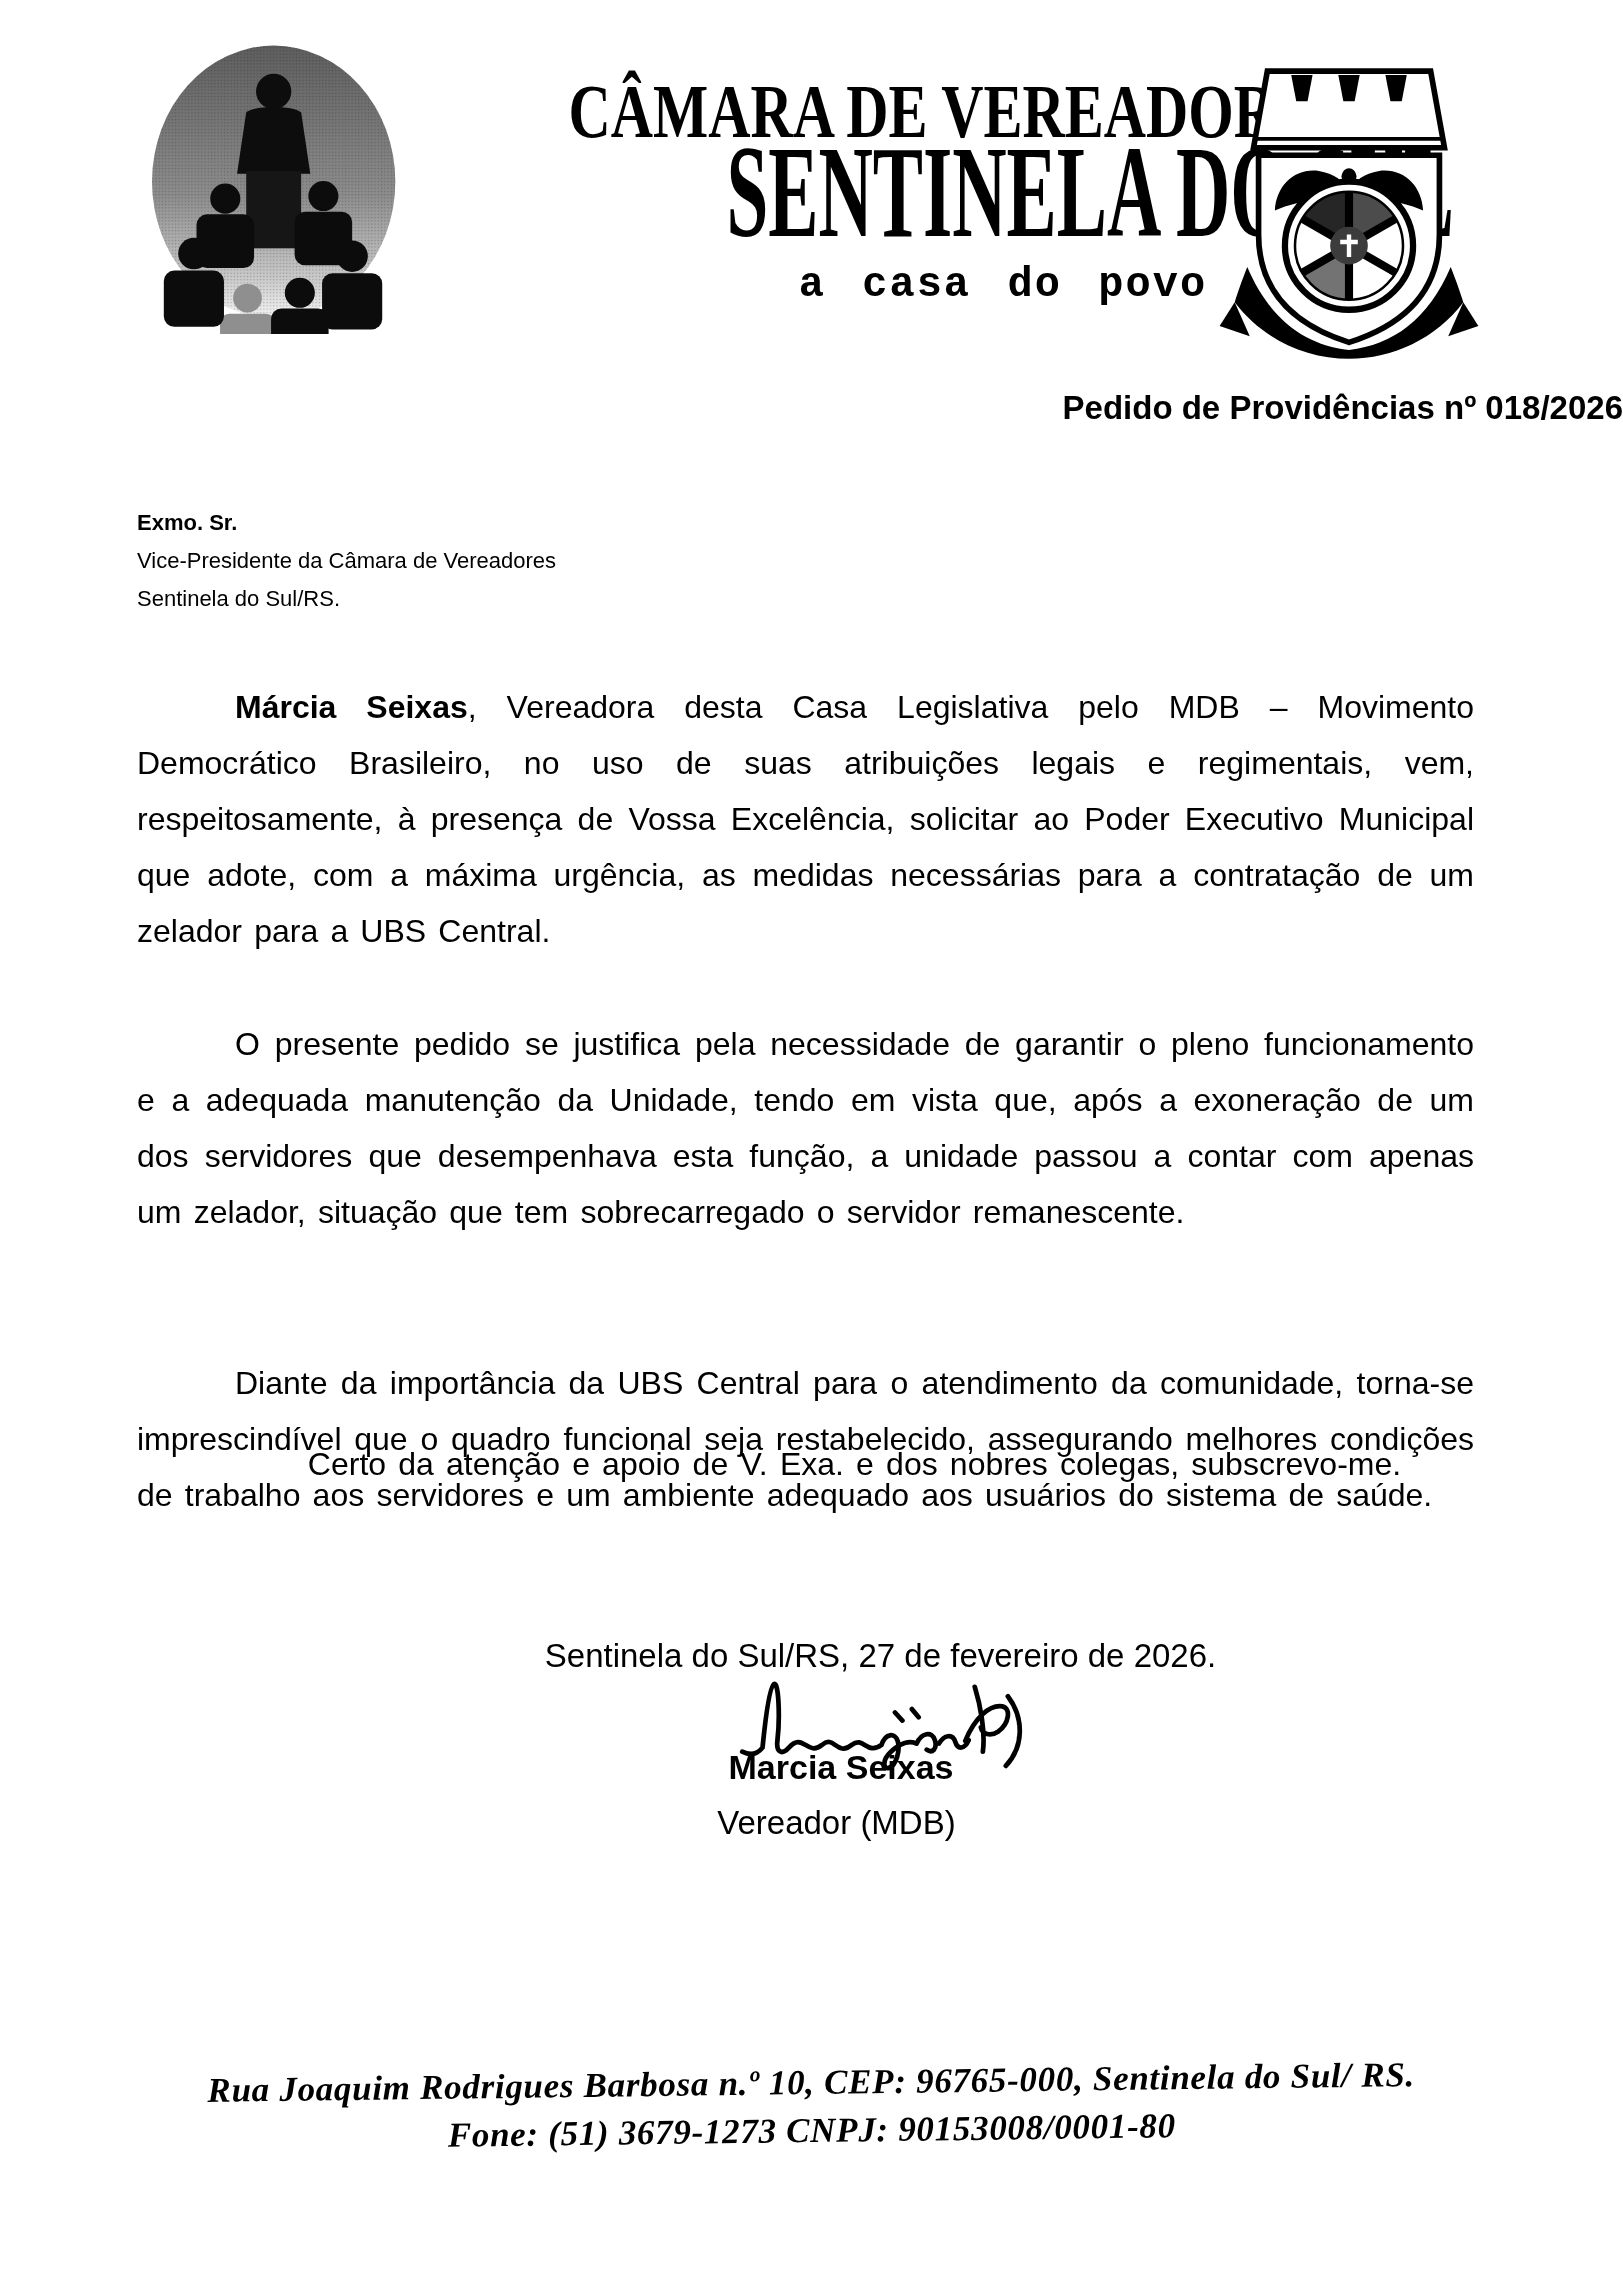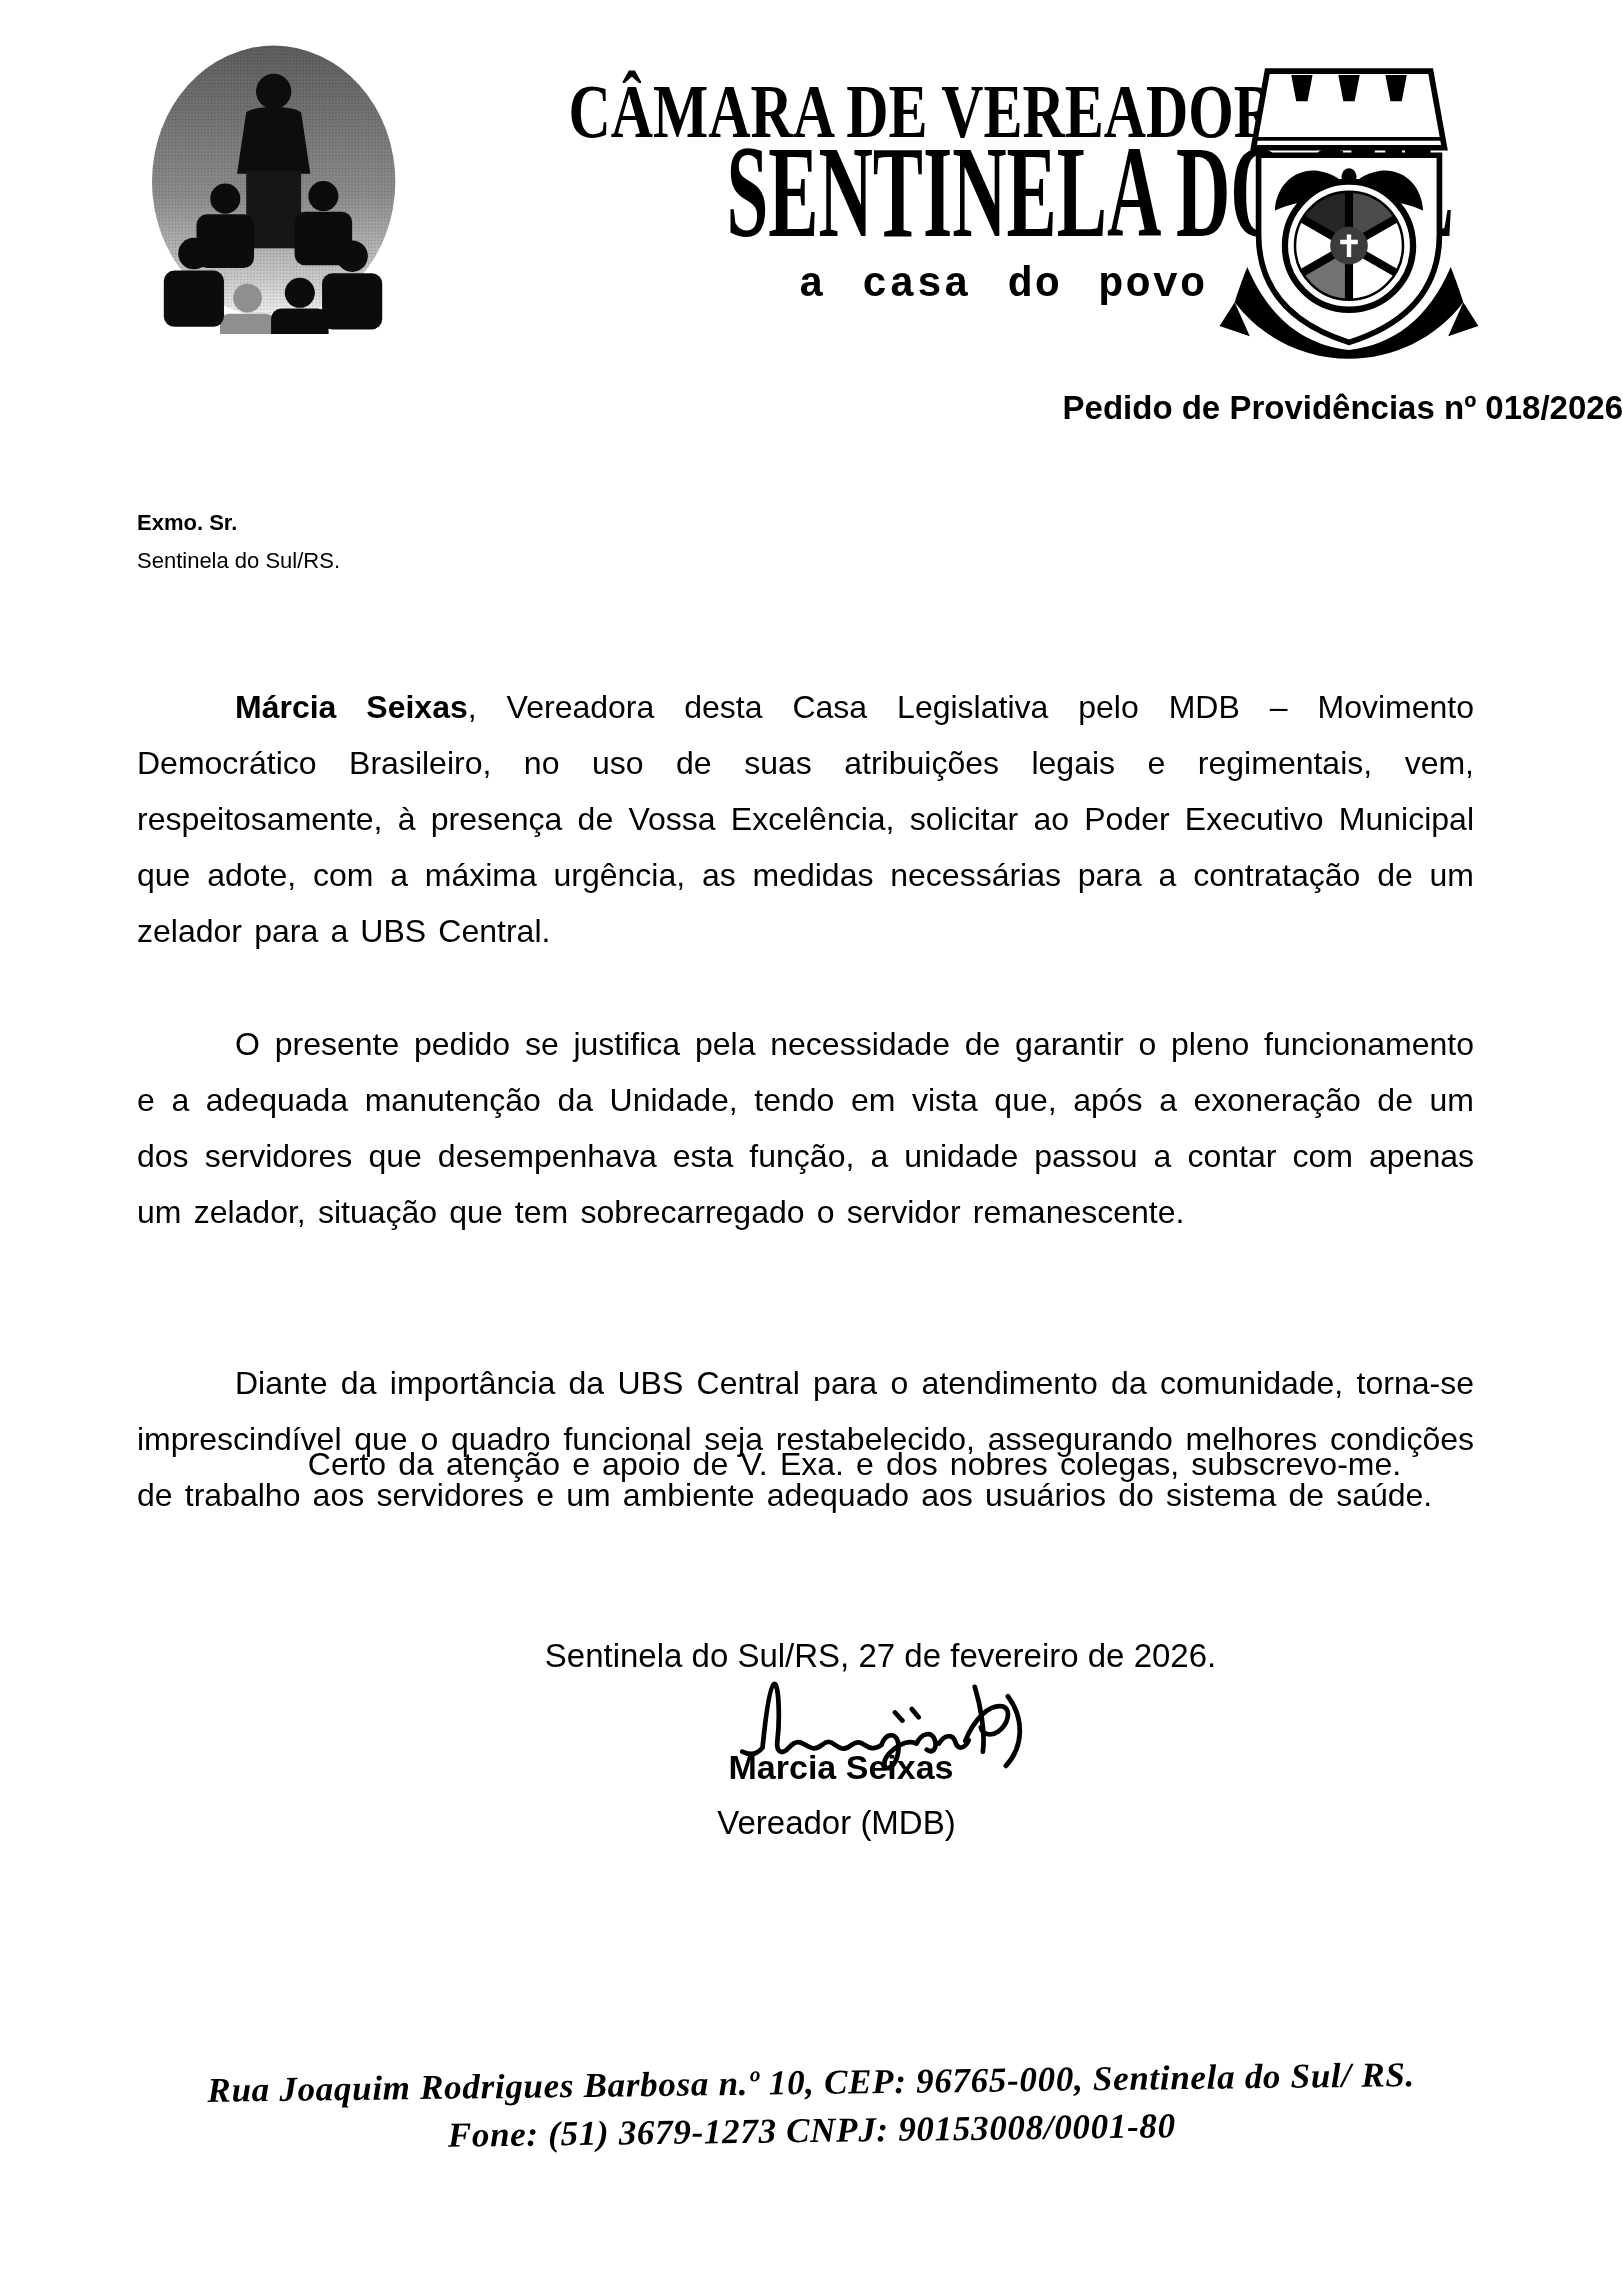--- a/index.html
+++ b/index.html
@@ -141,20 +141,21 @@
         <path d="M28,408 L4,446 L52,462 Z"></path>
         <path d="M392,408 L416,446 L368,462 Z"></path>
       </g>
     </svg>
   </div>
 
   <div class="abs doc-title">Pedido de Providências nº 018/2026</div>
 
   <div class="abs addressee">
     <div class="bold">Exmo. Sr.</div>
+    <div>Vice-Presidente da Câmara de Vereadores</div>
     <div>Sentinela do Sul/RS.</div>
   </div>
 
   <div class="abs para p2">O presente pedido se justifica pela necessidade de garantir o pleno funcionamento e a adequada manutenção da Unidade, tendo em vista que, após a exoneração de um dos servidores que desempenhava esta função, a unidade passou a contar com apenas um zelador, situação que tem sobrecarregado o servidor remanescente.</div>
 
   <div class="abs para p1">
     <span class="bold">Márcia Seixas</span><span>, Vereadora desta Casa Legislativa pelo MDB – Movimento Democrático Brasileiro, no uso de suas atribuições legais e regimentais, vem, respeitosamente, à presença de Vossa Excelência, solicitar ao Poder Executivo Municipal que adote, com a máxima urgência, as medidas necessárias para a contratação de um zelador para a UBS Central.</span>
   </div>
 
   <div class="abs para p3">Diante da importância da UBS Central para o atendimento da comunidade, torna-se imprescindível que o quadro funcional seja restabelecido, assegurando melhores condições de trabalho aos servidores e um ambiente adequado aos usuários do sistema de saúde.</div>

